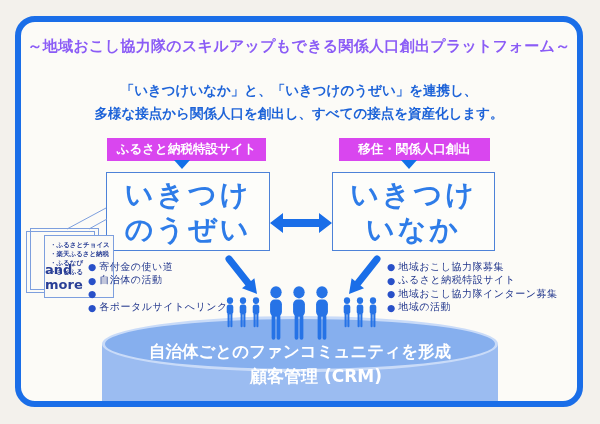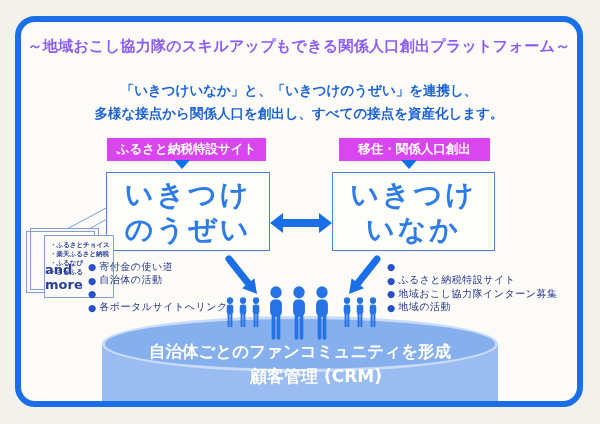--- a/index.html
+++ b/index.html
@@ -148,20 +148,21 @@
       </div>
       <div class="list-row">
         <span class="bullet">●</span>
         <span class="label">各ポータルサイトへリンク</span>
       </div>
     </div>
 
     <div class="list list-right">
       <div class="list-row">
         <span class="bullet">●</span>
+        <span class="label">地域おこし協力隊募集</span>
       </div>
       <div class="list-row">
         <span class="bullet">●</span>
         <span class="label">ふるさと納税特設サイト</span>
       </div>
       <div class="list-row">
         <span class="bullet">●</span>
         <span class="label">地域おこし協力隊インターン募集</span>
       </div>
       <div class="list-row">

